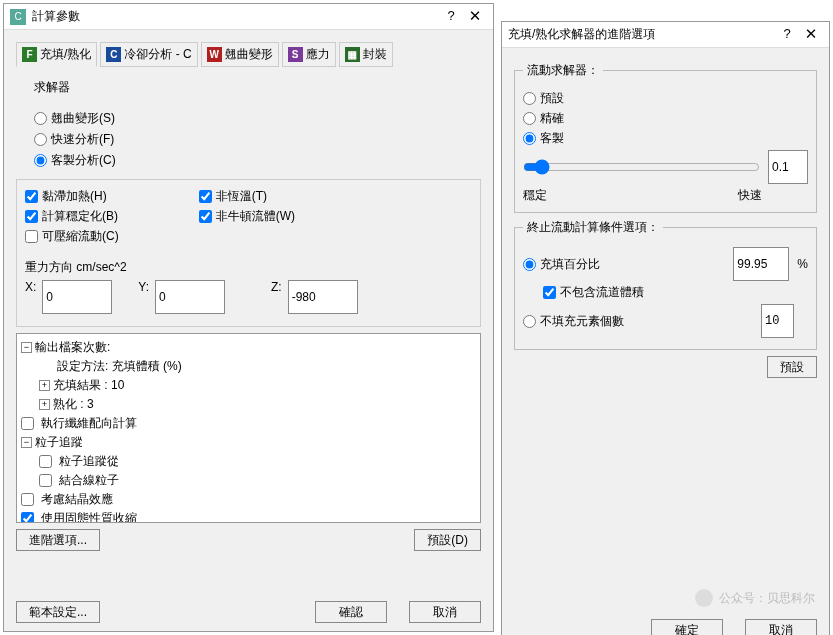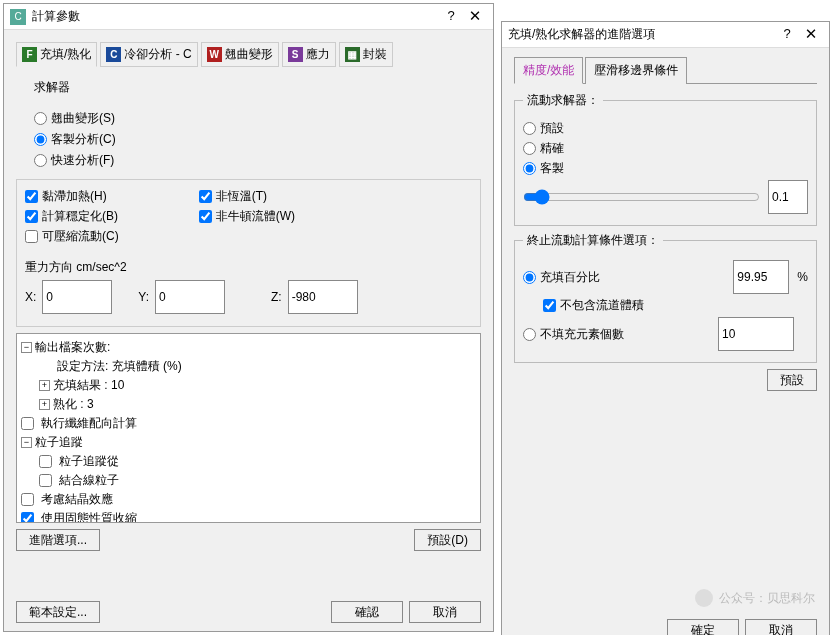--- a/index.html
+++ b/index.html
@@ -11,36 +11,36 @@
 .ticon{width:16px;height:16px;background:#5a9;display:inline-block;margin-right:6px;color:#fff;font-size:10px;text-align:center;line-height:16px}
 .ttxt{flex:1}
 .tbtn{width:24px;height:20px;text-align:center;line-height:18px;font-size:13px;cursor:pointer}
 .tbtn.x{font-size:15px}
 .body{padding:8px 12px;height:calc(100% - 26px);position:relative}
 .tabs{display:flex;gap:3px;padding:4px 0}
 .tab{padding:3px 5px;background:#f0f0f0;border:1px solid #ccc;display:flex;align-items:center;gap:3px;cursor:pointer}
 .tab.sel{background:#f0f0f0;border-bottom:1px solid #f0f0f0}
 .tb{width:15px;height:15px;display:inline-flex;align-items:center;justify-content:center;color:#fff;font-size:10px;font-weight:bold}
 .tF{background:#2a7a2a}.tC{background:#1a4a9a}.tW{background:#b02020}.tS{background:#7a3a9a}.tP{background:#2a6a2a}
-.row{display:flex;align-items:center;margin:4px 0;gap:6px}
+.row{display:flex;margin:4px 0;gap:6px}
 .lbl{display:inline-block}
 select{height:20px;border:1px solid #999;background:#fff;padding:0 2px}
 input[type=text]{height:20px;border:1px solid #888;padding:16px 3px;background:#fff}
 input[type=radio],input[type=checkbox]{margin:0 4px 0 0;vertical-align:middle}
 .grp{border:1px solid #ccc;padding:8px;margin:4px 0;background:#f0f0f0}
 .cols{display:flex;gap:40px}
 .col{display:flex;flex-direction:column;gap:3px}
 .tree{border:1px solid #999;background:#fff;height:190px;overflow:auto;padding:4px;margin-top:6px}
 .tn{display:flex;align-items:center;padding:1px 0;gap:3px}
 .exp{width:11px;height:11px;border:1px solid #888;display:inline-flex;align-items:center;justify-content:center;font-size:9px;line-height:1;cursor:pointer;background:#fff}
 .ind1{padding-left:18px}.ind2{padding-left:36px}
 button{height:22px;padding:0 12px;background:#f0f0f0;border:1px solid #888;cursor:pointer}
 .btnrow{display:flex;justify-content:space-between;margin-top:6px}
 .foot{position:absolute;bottom:8px;left:12px;right:12px;display:flex;justify-content:space-between;gap:6px}
-.foot .r{display:flex;gap:6px}
+.foot .r{display:flex;gap:22px}
 .tabs2{display:flex;border-bottom:1px solid #999;margin-bottom:8px}
 .tab2{padding:4px 8px;border:1px solid #999;border-bottom:none;margin-right:2px;cursor:pointer;background:#f0f0f0;position:relative;top:1px}
 .tab2.sel{color:#b030b0;background:#f0f0f0;border-bottom:1px solid #f0f0f0}
 fieldset{border:1px solid #bbb;padding:8px;margin:6px 0}
 legend{padding:0 4px}
 .slider{width:100%;margin:4px 0}
 .sllbl{display:flex;justify-content:space-between}
 .rrow{display:flex;align-items:center;gap:8px;margin:3px 0}
 .wm{position:absolute;right:18px;bottom:28px;color:#bbb;font-size:13px;display:flex;align-items:center;gap:6px}
 .wmi{width:18px;height:18px;border-radius:50%;background:#ddd;display:inline-block}
@@ -86,28 +86,28 @@
 
     <div style="padding:6px 0 2px 18px">
       <div class="row">
           <label>
             <input type="radio" name="a" style="">
             <span>翹曲變形(S)</span>
           </label>
         </div>
       <div class="row">
           <label>
+            <input type="radio" name="a" style="">
+            <span>快速分析(F)</span>
+          </label>
+        </div>
+      <div class="row">
+          <label>
             <input type="radio" name="a" checked="" style="">
             <span>客製分析(C)</span>
-          </label>
-        </div>
-      <div class="row">
-          <label>
-            <input type="radio" name="a" style="">
-            <span>快速分析(F)</span>
           </label>
         </div>
     </div>
 
     <div class="grp">
       <div class="cols">
         <div class="col">
           <label>
               <input type="checkbox" checked="" style="">
               <span>黏滯加熱(H)</span>
@@ -202,24 +202,20 @@
   </div>
 </div>
 
 <div class="dlg d2">
   <div class="tbar">
     <span class="ttxt">充填/熟化求解器的進階選項</span>
     <span class="tbtn">?</span>
     <span class="tbtn x">✕</span>
   </div>
   <div class="body">
-    <div class="tabs2">
-      <div class="tab2 sel">精度/效能</div>
-      <div class="tab2">壓滑移邊界條件</div>
-    </div>
 
     <fieldset>
       <legend>流動求解器：</legend>
       <div class="rrow">
           <label>
             <input type="radio" name="fs" style="">
             <span>預設</span>
           </label>
         </div>
       <div class="rrow">
@@ -230,20 +226,24 @@
         </div>
       <div class="rrow">
           <label>
             <input type="radio" name="fs" checked="" style="">
             <span>客製</span>
           </label>
         </div>
       <div class="rrow">
         <input type="range" class="slider" min="0" max="1" step="0.01" value="0.05" style="flex: 1 1 0%;">
         <input type="text" style="width: 40px;" value="0.1">
+      </div>
+      <div class="sllbl">
+        <span>穩定</span>
+        <span style="margin-right:46px">快速</span>
       </div>
     </fieldset>
 
     <fieldset>
       <legend>終止流動計算條件選項：</legend>
       <div class="rrow">
         <label>
             <input type="radio" name="sc" checked="" style="">
             <span>充填百分比</span>
           </label>
@@ -254,21 +254,21 @@
         <label>
             <input type="checkbox" checked="" style="">
             <span>不包含流道體積</span>
           </label>
       </div>
       <div class="rrow">
         <label>
             <input type="radio" name="sc" style="">
             <span>不填充元素個數</span>
           </label>
-        <input type="text" style="width: 76px; margin-left: auto; margin-right: 14px;" value="10">
+        <input type="text" style="width: 33px; margin-left: auto; margin-right: 14px; font-family: Liberation Mono, monospace;" value="10">
       </div>
     </fieldset>
 
     <div style="text-align:right;margin-top:6px">
       <button>預設</button>
     </div>
 
     <div class="foot">
       <span></span>
       <div class="r">

